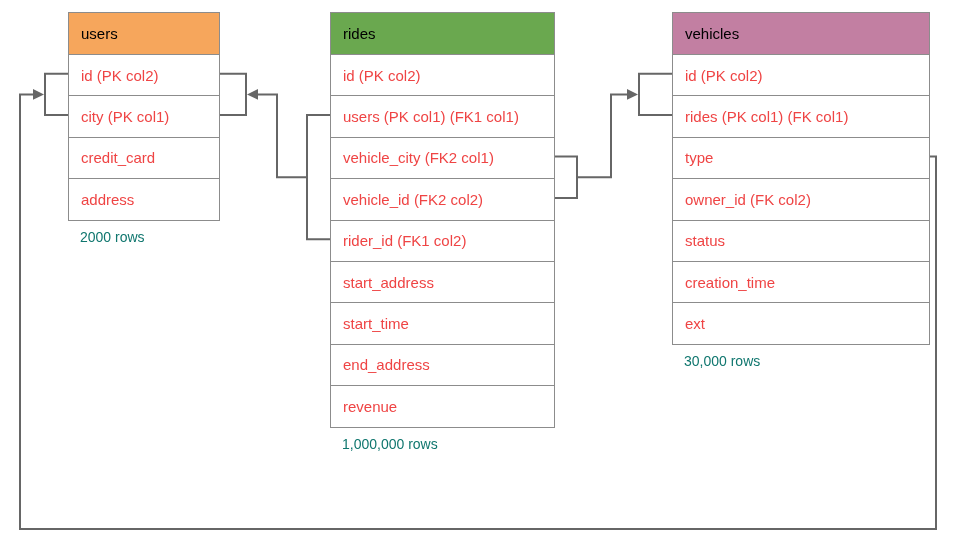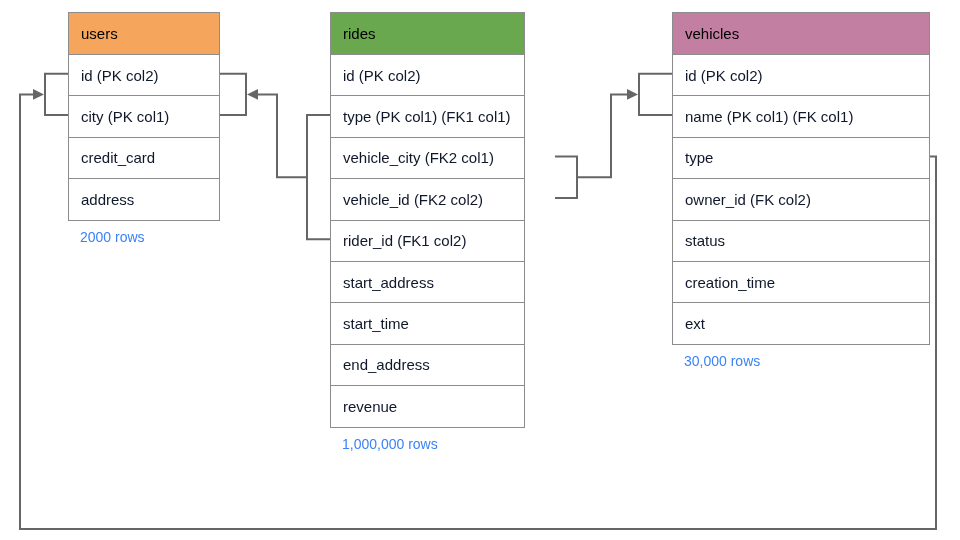--- a/index.html
+++ b/index.html
@@ -18,30 +18,30 @@
     border:1px solid var(--border-color,#8C8C8C);
     box-sizing:border-box;
   }
   .tbl-header{
     height:41px;display:flex;align-items:center;
     padding-left:12px;font-size:15px;color:#000;
     box-sizing:border-box;
   }
   .tbl-row{
     height:41.4px;display:flex;align-items:center;
-    padding-left:12px;font-size:15px;color:#0f172a;
+    padding-left:12px;font-size:15px;color:#ef4444;
     border-top:1px solid var(--border-color,#8C8C8C);
     box-sizing:border-box;white-space:nowrap;overflow:hidden;
   }
   .row-count{
     position:absolute;top:100%;left:11px;margin-top:9px;
-    font-size:14px;color:#3b82f6;white-space:nowrap;
+    font-size:14px;color:#0f766e;white-space:nowrap;
   }
   #tbl-users{left:68px;width:152px;}
-  #tbl-rides{left:330px;width:195px;}
+  #tbl-rides{left:330px;width:225px;}
   #tbl-vehicles{left:672px;width:258px;}
 </style>
 </head>
 <body>
 
 <div class="canvas">
 
   <svg class="connectors" width="960" height="540" viewBox="0 0 960 540">
 
     <g>
@@ -71,35 +71,35 @@
     <div class="tbl-row">id (PK col2)</div>
     <div class="tbl-row">city (PK col1)</div>
     <div class="tbl-row">credit_card</div>
     <div class="tbl-row">address</div>
     <div class="row-count">2000 rows</div>
   </div>
 
   <div class="tbl" id="tbl-rides">
     <div class="tbl-header" style="background: rgb(106, 168, 79);">rides</div>
     <div class="tbl-row">id (PK col2)</div>
-    <div class="tbl-row">type (PK col1) (FK1 col1)</div>
+    <div class="tbl-row">users (PK col1) (FK1 col1)</div>
     <div class="tbl-row">vehicle_city (FK2 col1)</div>
     <div class="tbl-row">vehicle_id (FK2 col2)</div>
     <div class="tbl-row">rider_id (FK1 col2)</div>
     <div class="tbl-row">start_address</div>
     <div class="tbl-row">start_time</div>
     <div class="tbl-row">end_address</div>
     <div class="tbl-row">revenue</div>
     <div class="row-count">1,000,000 rows</div>
   </div>
 
   <div class="tbl" id="tbl-vehicles">
     <div class="tbl-header" style="background: rgb(194, 127, 162);">vehicles</div>
     <div class="tbl-row">id (PK col2)</div>
-    <div class="tbl-row">name (PK col1) (FK col1)</div>
+    <div class="tbl-row">rides (PK col1) (FK col1)</div>
     <div class="tbl-row">type</div>
     <div class="tbl-row">owner_id (FK col2)</div>
     <div class="tbl-row">status</div>
     <div class="tbl-row">creation_time</div>
     <div class="tbl-row">ext</div>
     <div class="row-count">30,000 rows</div>
   </div>
 
 </div>
 

